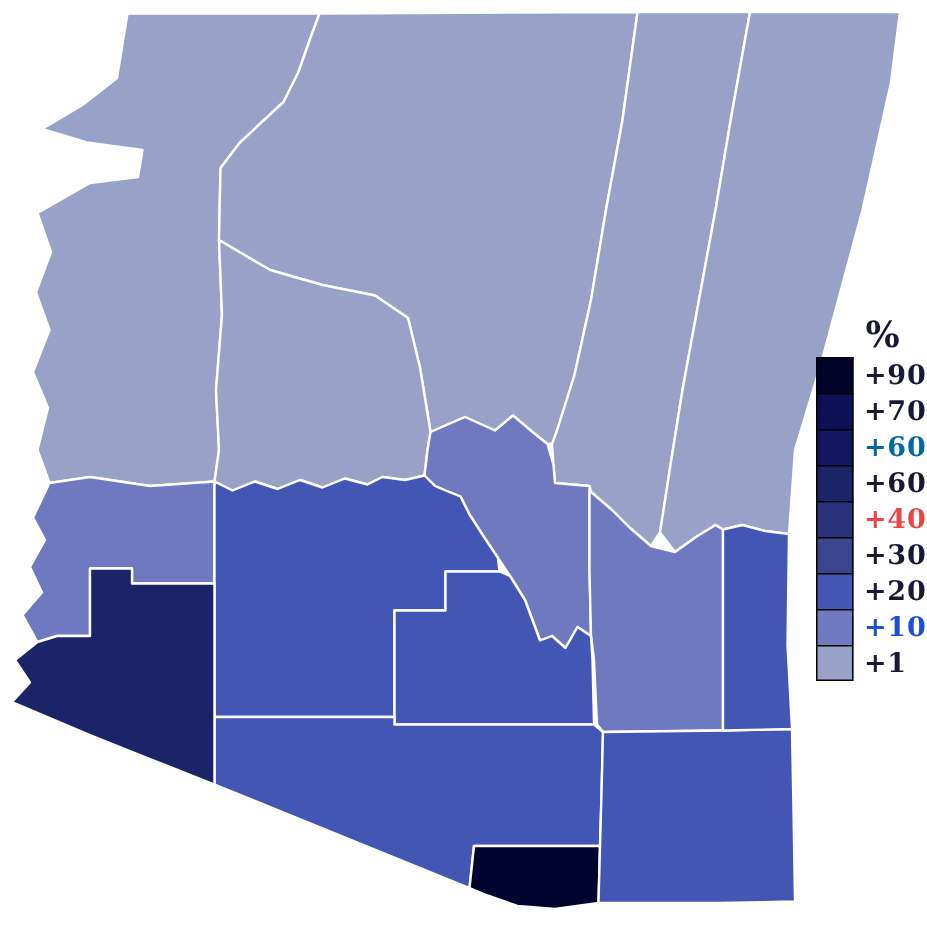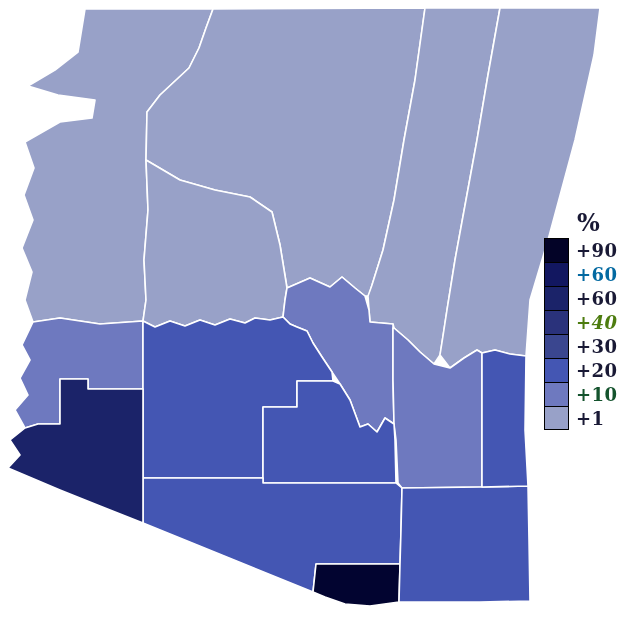--- a/index.html
+++ b/index.html
@@ -77,42 +77,46 @@
     </svg>
 
   <div class="legend">
     <div class="legend-title">%</div>
     <div id="legend-rows">
         <div class="legend-row">
           <div class="legend-swatch" style="background: rgb(3, 3, 39); border-color: rgb(0, 0, 0);"></div>
           <div class="legend-label" style="color: rgb(25, 25, 53);">+90</div>
         </div>
         <div class="legend-row">
+          <div class="legend-swatch" style="background: rgb(11, 16, 87); border-color: rgb(0, 0, 0);"></div>
+          <div class="legend-label" style="color: rgb(25, 25, 53);">+70</div>
+        </div>
+        <div class="legend-row">
           <div class="legend-swatch" style="background: rgb(18, 23, 96); border-color: rgb(0, 0, 0);"></div>
           <div class="legend-label" style="color: #0369a1;">+60</div>
         </div>
         <div class="legend-row">
           <div class="legend-swatch" style="background: rgb(27, 35, 105); border-color: rgb(0, 0, 0);"></div>
           <div class="legend-label" style="color: rgb(25, 25, 53);">+60</div>
         </div>
         <div class="legend-row">
           <div class="legend-swatch" style="background: rgb(42, 50, 123); border-color: rgb(0, 0, 0);"></div>
-          <div class="legend-label" style="color: #4d7c0f; font-style: italic;">+40</div>
+          <div class="legend-label" style="color: #ef4444;">+40</div>
         </div>
         <div class="legend-row">
           <div class="legend-swatch" style="background: rgb(58, 70, 143); border-color: rgb(0, 0, 0);"></div>
           <div class="legend-label" style="color: rgb(25, 25, 53);">+30</div>
         </div>
         <div class="legend-row">
           <div class="legend-swatch" style="background: rgb(68, 86, 179); border-color: rgb(0, 0, 0);"></div>
           <div class="legend-label" style="color: rgb(25, 25, 53);">+20</div>
         </div>
         <div class="legend-row">
           <div class="legend-swatch" style="background: rgb(110, 121, 191); border-color: rgb(0, 0, 0);"></div>
-          <div class="legend-label" style="color: #14532d;">+10</div>
+          <div class="legend-label" style="color: #1d4ed8;">+10</div>
         </div>
         <div class="legend-row">
           <div class="legend-swatch" style="background: rgb(152, 161, 200); border-color: rgb(0, 0, 0);"></div>
           <div class="legend-label" style="color: rgb(25, 25, 53);">+1</div>
         </div>
       </div>
   </div>
 </div>
 
 </body></html>

